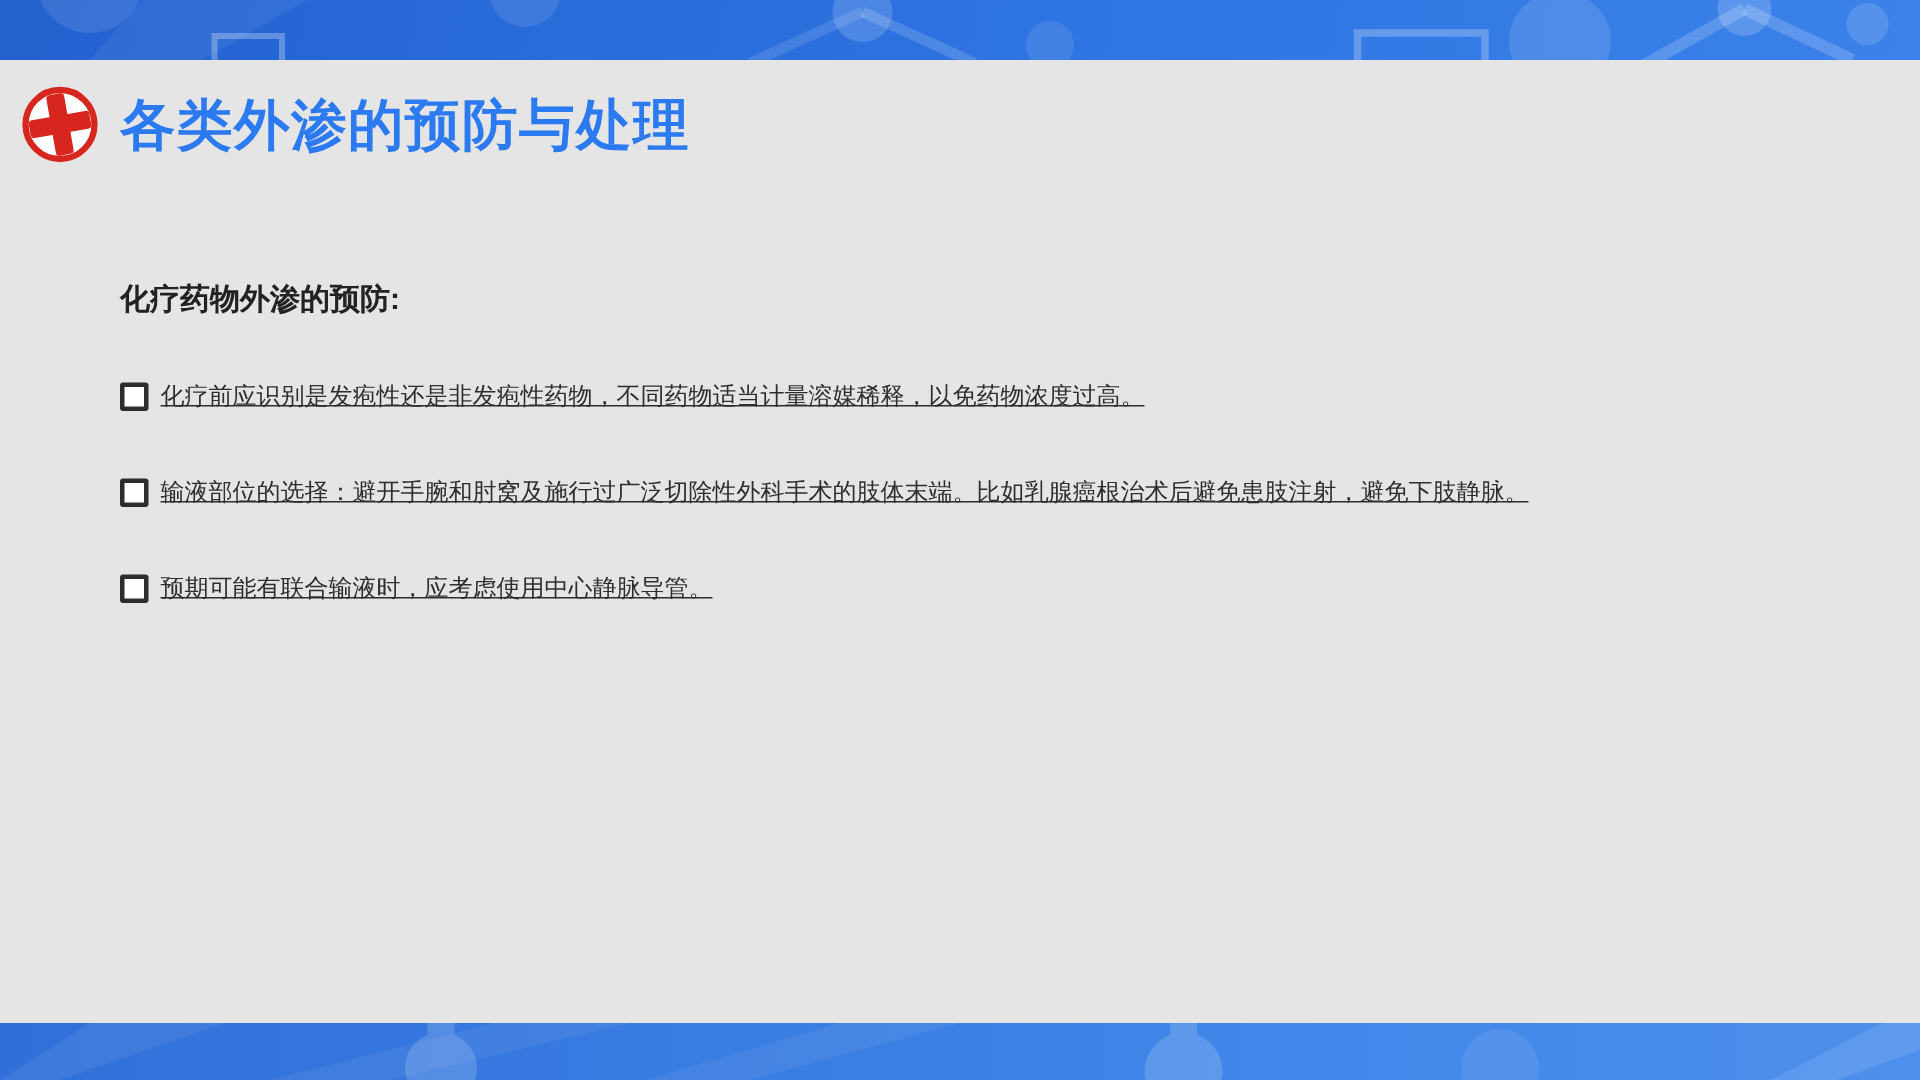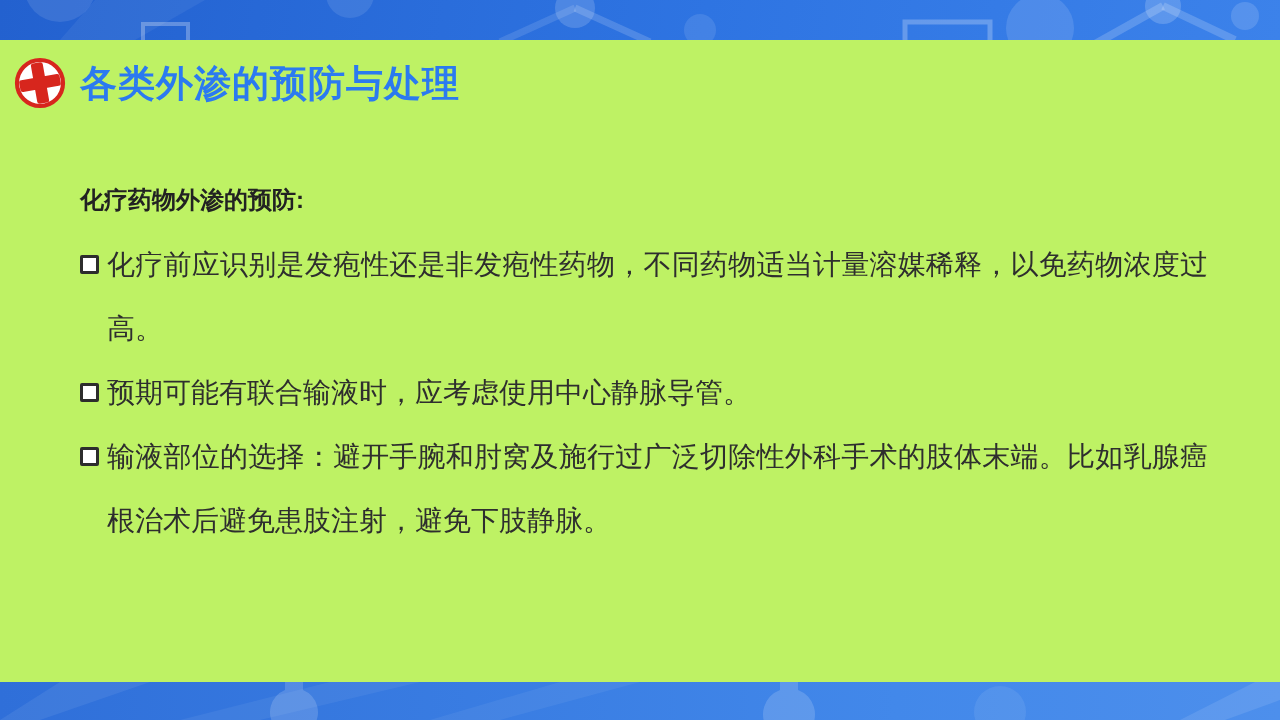--- a/index.html
+++ b/index.html
@@ -8,40 +8,40 @@
     --band-mid:#2e74e2;
     --band-light:#4288ea;
     --cross-red:#d7261d;
     --body-text:#2e2e2e;
     --pattern-light:rgba(255,255,255,0.14);
     --pattern-line:rgba(255,255,255,0.22);
   }
   *{margin:0;padding:0;box-sizing:border-box;}
   html,body{width:1280px;height:720px;overflow:hidden;}
   body{font-family:"Liberation Sans","DejaVu Sans",sans-serif;background:#ffffff;position:relative;}
-  .slide{position:absolute;inset:0;width:1280px;height:720px;background:#bef264;overflow:hidden;padding-left:48px;}
+  .slide{position:absolute;inset:0;width:1280px;height:720px;background:#e5e5e5;overflow:hidden;padding-left:48px;}
 
   
   .band-top{position:absolute;left:0;top:0;width:1280px;height:40px;
     background:linear-gradient(100deg,#2361cf 0%,var(--band-mid) 55%,#3c82ea 100%);overflow:hidden;}
   .band-bottom{position:absolute;left:0;bottom:0;width:1280px;height:38px;
     background:linear-gradient(90deg,#2f6fd9 0%,var(--band-light) 70%,#4d8fec 100%);overflow:hidden;}
   .band-svg{position:absolute;left:0;top:0;width:100%;height:100%;display:block;}
 
   
   .title-row{position:absolute;left:14px;top:56px;height:54px;display:flex;align-items:center;gap:14px;}
   .cross-icon{width:52px;height:52px;flex:0 0 auto;}
   .page-title{font-size:37px;font-weight:800;color:var(--accent-blue);letter-spacing:1px;line-height:1;}
 
   
   .content{position:absolute;left:80px;top:168px;width:1128px;color:var(--body-text);}
-  .section-heading{font-size:24px;font-weight:800;color:#222222;line-height:64px;}
+  .section-heading{font-size:20px;font-weight:800;color:#222222;line-height:64px;}
   .bullet-list{list-style:none;margin-top:1px;}
-  .bullet-item{position:relative;padding-left:27px;font-size:28px;line-height:64px;
-    text-align:justify;text-justify:inter-ideograph;color:var(--body-text);}
+  .bullet-item{position:relative;padding-left:27px;font-size:16px;line-height:64px;
+    text-align:justify;text-justify:inter-ideograph;color:var(--body-text);text-decoration:underline;}
   .bullet-square{position:absolute;left:0;top:22px;width:19px;height:19px;
     border:3.5px solid #2d2d2d;border-radius:2px;background:#ffffff;}
 </style>
 </head>
 <body>
 
 <div class="slide">
 
   <div class="band-top">
     <svg class="band-svg" viewBox="0 0 1280 40" preserveAspectRatio="none" aria-hidden="true">
@@ -75,25 +75,25 @@
 
   <div class="content">
     <div class="section-heading">化疗药物外渗的预防:</div>
     <ul class="bullet-list">
       <li class="bullet-item">
         <span class="bullet-square"></span>
         <span>化疗前应识别是发疱性还是非发疱性药物，不同药物适当计量溶媒稀释，以免药物浓度过高。</span>
       </li>
       <li class="bullet-item">
         <span class="bullet-square"></span>
-        <span>预期可能有联合输液时，应考虑使用中心静脉导管。</span>
+        <span>输液部位的选择：避开手腕和肘窝及施行过广泛切除性外科手术的肢体末端。比如乳腺癌根治术后避免患肢注射，避免下肢静脉。</span>
       </li>
       <li class="bullet-item">
         <span class="bullet-square"></span>
-        <span>输液部位的选择：避开手腕和肘窝及施行过广泛切除性外科手术的肢体末端。比如乳腺癌根治术后避免患肢注射，避免下肢静脉。</span>
+        <span>预期可能有联合输液时，应考虑使用中心静脉导管。</span>
       </li>
     </ul>
   </div>
 
   <div class="band-bottom">
     <svg class="band-svg" viewBox="0 0 1280 38" preserveAspectRatio="none" aria-hidden="true">
       <polygon points="0,38 60,0 150,0 40,38" fill="rgba(255,255,255,0.07)"></polygon>
       <polygon points="180,38 330,0 420,0 260,38" fill="rgba(255,255,255,0.06)"></polygon>
       <path d="M285 0 h18 v8 a24 24 0 1 1 -18 0 Z" fill="rgba(255,255,255,0.16)"></path>
       <polygon points="430,38 560,0 640,0 500,38" fill="rgba(255,255,255,0.06)"></polygon>

